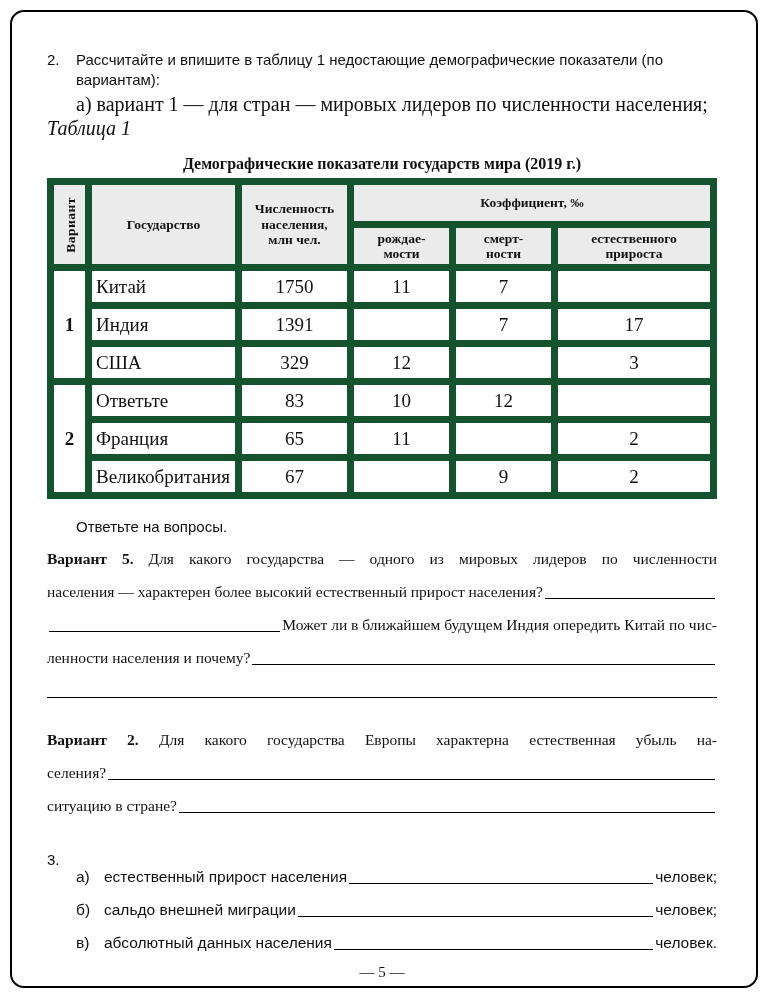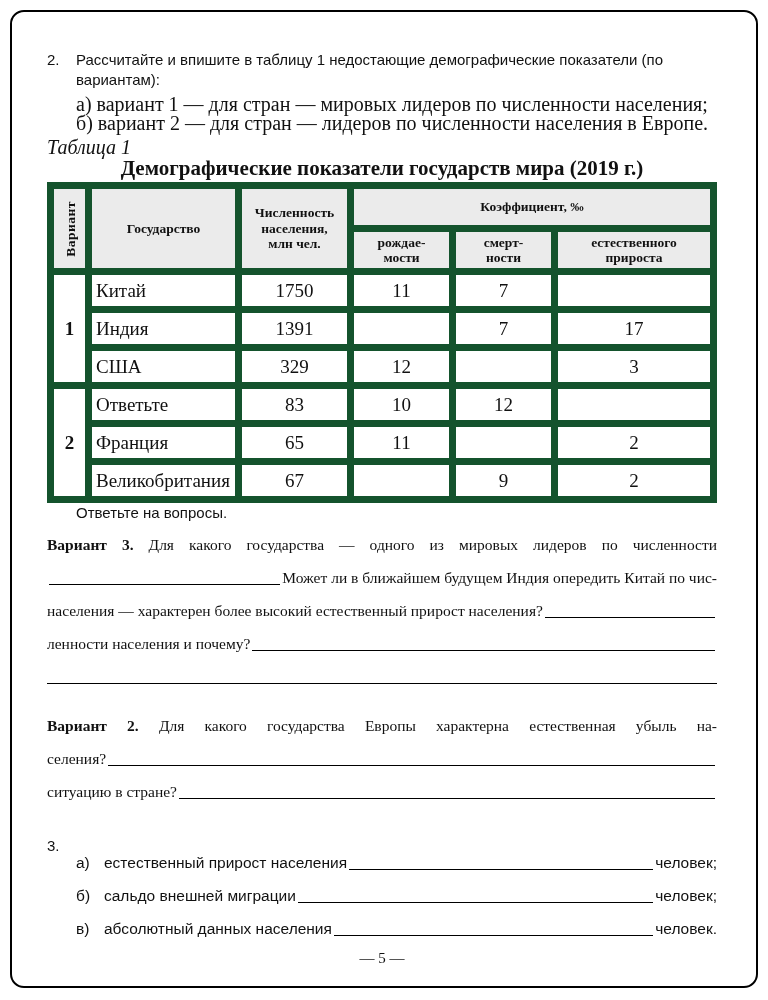--- a/index.html
+++ b/index.html
@@ -25,21 +25,21 @@
   }
 
   
   .task { display: flex; font-family: "Liberation Sans", sans-serif; font-size: 15px; line-height: 19.5px; }
   .task-num { width: 29px; flex: none; }
   .task-body { flex: 1; }
   .task-items { font-family: "Liberation Serif", serif; font-size: 20px; line-height: 19px; margin-top: 6px; }
 
   
   .tbl-caption { text-align: left; font-style: italic; font-size: 20px; margin-top: 6px; line-height: 17px; }
-  .tbl-title { text-align: center; font-weight: bold; font-size: 21px; line-height: 20px; margin-top: 2px; }
+  .tbl-title { text-align: center; font-weight: bold; font-size: 16px; line-height: 20px; margin-top: 17px; }
 
   
   table.demo {
     width: 100%;
     border-collapse: collapse;
     table-layout: fixed;
     margin-top: 4px;
     border: 1.5px solid #000;
   }
   table.demo th, table.demo td {
@@ -66,21 +66,21 @@
     font-size: 13.5px;
     letter-spacing: 0.5px;
   }
   tr.hdr2 th { height: 32px; }
   table.demo tbody td { font-size: 19px; height: 27px; }
   td.state { text-align: left; padding-left: 8px; }
   td.num { text-align: center; }
   td.variant { text-align: center; font-weight: bold; }
 
   
-  .q-heading { font-family: "Liberation Sans", sans-serif; font-size: 15px; line-height: 19px; margin-left: 29px; }
+  .q-heading { font-family: "Liberation Sans", sans-serif; font-size: 15px; line-height: 19px; margin-top: 18px; margin-left: 29px; }
   .q-block { font-size: 15.5px; }
   .q-block.first { margin-top: 6px; }
   .q-block.second { margin-top: 16px; }
   .q-line { height: 33px; line-height: 33px; }
   .q-line.justify { text-align: justify; text-align-last: justify; }
   .q-line.flexline { display: flex; }
   .q-line .txt { white-space: pre; flex: none; }
   .b { font-weight: bold; }
   .fill {
     flex: 1 1 auto;
@@ -107,21 +107,20 @@
 <div class="page">
   <div class="frame"></div>
   <div class="content">
 
     <div class="task">
       <div class="task-num">2.</div>
       <div class="task-body">
         <div>Рассчитайте и впишите в таблицу 1 недостающие демографические показатели (по вариантам):</div>
         <div class="task-items">
           <div>а) вариант 1 — для стран — мировых лидеров по численности населения;</div>
-          <div>б) вариант 2 — для стран — лидеров по численности населения в Европе.</div>
         </div>
       </div>
     </div>
 
     <div class="tbl-caption">Таблица 1</div>
     <div class="tbl-title">Демографические показатели государств мира (2019 г.)</div>
 
     <table class="demo">
       <colgroup>
         <col style="width:38px">
@@ -195,28 +194,28 @@
           <td class="num"></td>
           <td class="num">9</td>
           <td class="num">2</td>
         </tr>
       </tbody>
     </table>
 
     <div class="q-heading">Ответьте на вопросы.</div>
 
     <div class="q-block first">
-      <div class="q-line justify"><span class="b">Вариант 3.</span> <span>Для какого государства — одного из мировых лидеров по численности</span></div>
+      <div class="q-line justify"><span class="b">Вариант 5.</span> <span>Для какого государства — одного из мировых лидеров по численности</span></div>
+      <div class="q-line flexline">
+        <span class="txt">населения — характерен более высокий естественный прирост населения?</span>
+          <span class="fill"></span>
+      </div>
       <div class="q-line flexline">
         <span class="fill"></span>
           <span class="txt">Может ли в ближайшем будущем Индия опередить Китай по чис-</span>
-      </div>
-      <div class="q-line flexline">
-        <span class="txt">населения — характерен более высокий естественный прирост населения?</span>
-          <span class="fill"></span>
       </div>
       <div class="q-line flexline">
         <span class="txt">ленности населения и почему?</span>
           <span class="fill"></span>
       </div>
       <div class="q-line flexline">
         <span class="fill" style="margin-left:0;margin-right:0;"></span>
       </div>
     </div>
 

